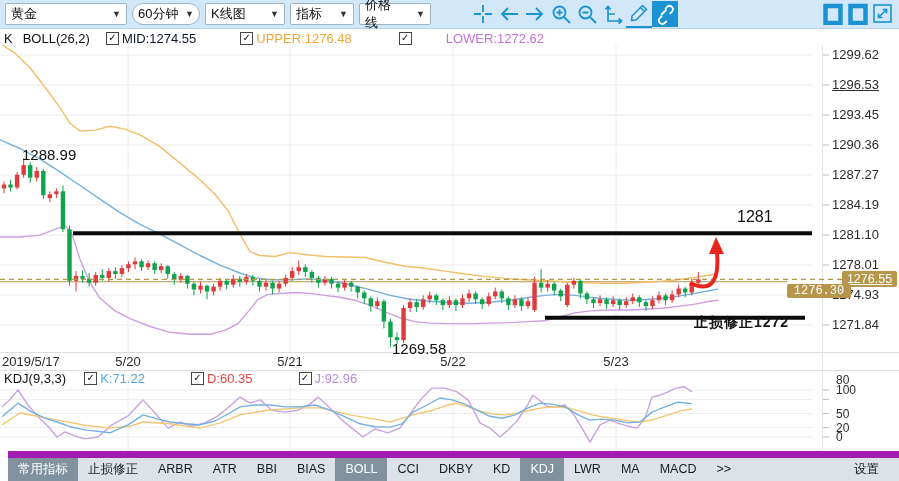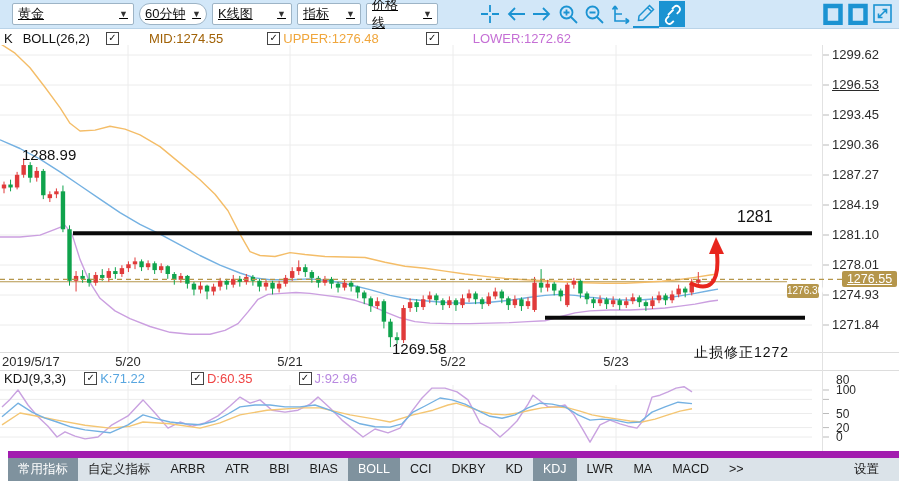--- a/index.html
+++ b/index.html
@@ -1,21 +1,21 @@
 <!DOCTYPE html>
 <html><head>
 <meta charset="utf-8">
 <style>
   html,body{margin:0;padding:0;background:#fff;}
   .app{position:relative;width:899px;height:481px;overflow:hidden;background:#fff;
        font-family:"Liberation Sans","DejaVu Sans",sans-serif;-webkit-font-smoothing:antialiased;}
   
   .toolbar{position:absolute;left:0;top:0;width:899px;height:28px;background:#d2e7f8;
            border-bottom:1px solid #b9d3e8;display:flex;align-items:center;z-index:30;}
-  .selects{display:flex;align-items:flex-end;margin-left:12px;text-decoration:underline;}
+  .selects{display:flex;align-items:flex-end;margin-left:5px;}
   .select{height:20px;background:#fff;border:1px solid #9db4c6;border-radius:2px;display:flex;
           align-items:center;justify-content:space-between;padding:0 5px;margin-right:5px;
           font-size:13px;color:#111;cursor:pointer;}
   .select .caret{font-size:9px;color:#333;margin-left:6px;}
   .tb-icons{display:flex;align-items:center;margin-left:34px;}
   .tb-btn{width:26px;height:26px;display:flex;align-items:center;justify-content:center;cursor:pointer;}
   .tb-btn svg{display:block;}
   .tb-btn.active{background:#1b93d2;}
   .tb-btn.underlined{border-bottom:2px solid #1b93d2;}
   .win-icons{position:absolute;right:4px;top:1px;display:flex;align-items:center;}
@@ -29,21 +29,21 @@
   .ck-item{display:flex;align-items:center;}
   .ckbox{width:11px;height:11px;border:1px solid #444;background:#fff;font-size:10px;line-height:10px;
          text-align:center;color:#111;margin-right:3px;cursor:pointer;}
   
   .yl{position:absolute;left:832px;font-size:13px;color:#2b2b2b;z-index:10;}
   .kl{position:absolute;left:836px;font-size:12px;color:#2b2b2b;z-index:10;}
   .dt{position:absolute;top:354px;font-size:13px;color:#2b2b2b;z-index:10;}
   
   .badge{position:absolute;background:#b5964b;color:#fff;border-radius:2px;text-align:center;z-index:15;}
   #badge-current{left:842px;top:271px;width:55px;height:16px;font-size:12.5px;line-height:16px;text-decoration:underline;}
-  #badge-priceline{left:787px;top:284px;width:32px;height:14px;font-size:10px;line-height:14px;}
+  #badge-priceline{left:787px;top:284px;width:64px;height:14px;font-size:12px;line-height:14px;font-family:Liberation Mono, monospace;}
   
   .anno{position:absolute;color:#111;z-index:12;}
   #anno-high{left:22px;top:146px;font-size:15px;}
   #anno-low{left:392px;top:340px;font-size:15px;}
   #anno-res{left:737px;top:208px;font-size:16px;}
   #anno-stop{left:694px;top:326px;font-size:14px;letter-spacing:1px;}
   
   .tabbar{position:absolute;left:8px;bottom:0;width:899px;height:23px;background:#dbe3e9;
           border-top:7px solid #a21caf;display:flex;align-items:stretch;z-index:30;}
   .tab{font-size:12.5px;color:#1a1a1a;line-height:23px;padding:0 10px;cursor:pointer;white-space:nowrap;}
@@ -427,21 +427,21 @@
           </svg>
       </div>
     </div>
   </div>
 
   <div class="ind-row" id="boll-header">
     <span class="ind-prefix">K</span>
     <span class="ind-name">BOLL(26,2)</span>
   <div class="ck-item" style="margin-left: 10px;">
         <span class="ckbox">✓</span>
-        <span style="color: #a16207; margin-left: 27px;">MID:1274.55</span>
+        <span style="color: #0f172a;">MID:1274.55</span>
       </div>
       <div class="ck-item" style="margin-left: 44px;">
         <span class="ckbox">✓</span>
         <span style="color: rgb(240, 166, 60);">UPPER:1276.48</span>
       </div>
       <div class="ck-item" style="margin-left: 47px;">
         <span class="ckbox">✓</span>
         <span style="color: rgb(197, 111, 213); padding-left: 31px;">LOWER:1272.62</span>
       </div>
     </div>
@@ -488,25 +488,25 @@
       <div class="dt" style="left: 453px; transform: translateX(-50%);">5/22</div>
       <div class="dt" style="left: 616px; transform: translateX(-50%);">5/23</div>
     </div>
 
   <div class="badge" id="badge-current" style="left: 842px; top: 271.344px;">1276.55</div>
   <div class="badge" id="badge-priceline" style="left: 787px; top: 283.775px;">1276.30</div>
 
   <div class="anno" id="anno-high">1288.99</div>
   <div class="anno" id="anno-low">1269.58</div>
   <div class="anno" id="anno-res" style="left: 737px; top: 208.152px;">1281</div>
-  <div class="anno" id="anno-stop" style="left: 694px; top: 344px;">止损修正1272</div>
+  <div class="anno" id="anno-stop" style="left: 694px; top: 314px; font-weight: bold;">止损修正1272</div>
 
   <div class="tabbar" id="tabbar">
       <div class="tab sel">常用指标</div>
-      <div class="tab">自定义指标</div>
+      <div class="tab">止损修正</div>
       <div class="tab">ARBR</div>
       <div class="tab">ATR</div>
       <div class="tab">BBI</div>
       <div class="tab">BIAS</div>
       <div class="tab sel">BOLL</div>
       <div class="tab">CCI</div>
       <div class="tab">DKBY</div>
       <div class="tab">KD</div>
       <div class="tab sel">KDJ</div>
       <div class="tab">LWR</div>

